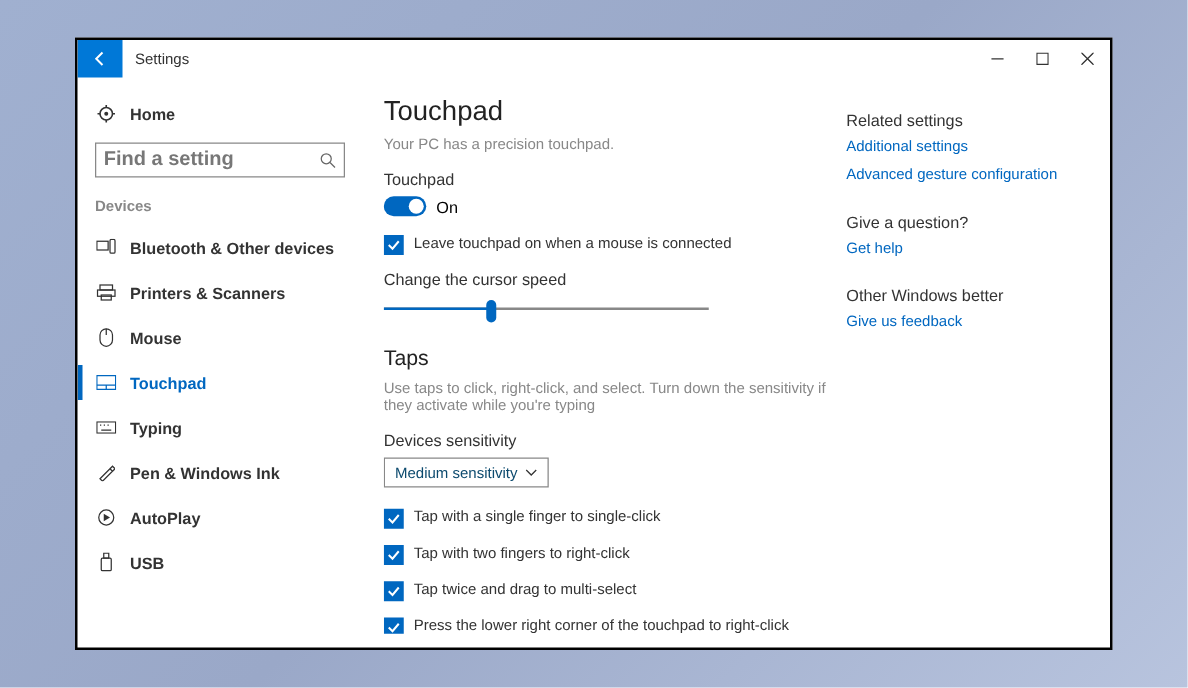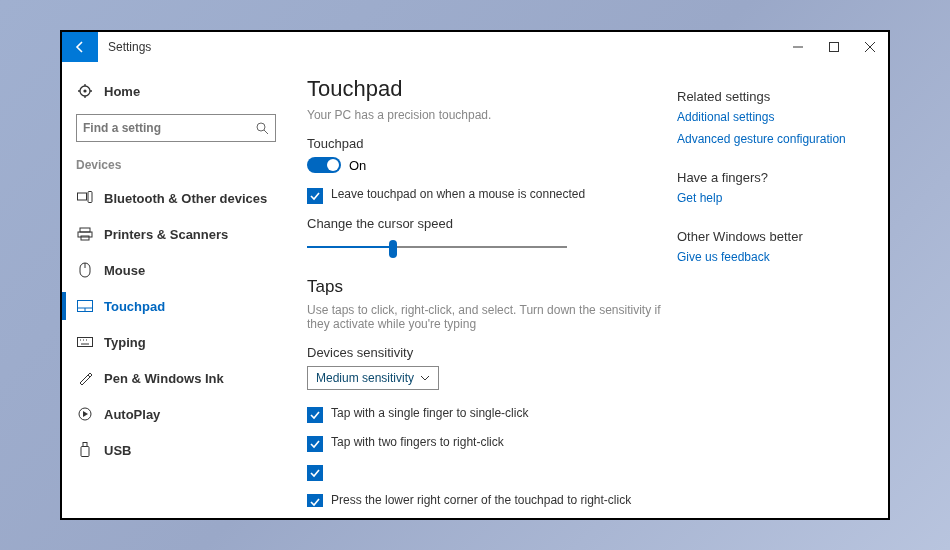--- a/index.html
+++ b/index.html
@@ -29,21 +29,21 @@
   .title-text { margin-left: 10px; color: #333; }
   .win-controls { margin-left: auto; display: flex; }
   .win-btn { width: 36px; height: 30px; display: flex; align-items: center; justify-content: center; font-size: 12px; color: #333; }
   .body { flex: 1; display: flex; overflow: hidden; }
   .sidebar { width: 235px; padding: 14px 0 0 0; overflow: hidden; font-weight: bold; }
   .sidebar-inner { padding-left: 14px; }
   .home-row { display:flex; align-items:center; gap:10px; height:30px; color:#333; font-size:13px; margin-bottom:8px; }
   .search-box {
     width: 200px; height: 28px; border: 1px solid #888;
     display:flex; align-items:center; padding: 0 6px;
-    color:#777; font-size:12px; margin-bottom:16px;
+    color:#777; font-size:16px; margin-bottom:16px;
   }
   .search-box span.txt { flex:1; }
   .section-label { color:#888; font-size:12px; margin-bottom:8px; }
   .nav-item {
     display:flex; align-items:center; gap:10px;
     height:36px; font-size:13px; color:#333;
     padding-left: 0; position: relative;
   }
   .nav-item.active { color:#0067c0; }
   .nav-item.active::before {
@@ -280,39 +280,40 @@
               </svg>
             </div>
           <span>Tap with two fingers to right-click</span>
         </div>
         <div class="check-row">
           <div class="checkbox">
               <svg width="12" height="12" viewBox="0 0 12 12">
                 <path d="M2 6 L5 9 L10 3" stroke="#fff" stroke-width="1.6" fill="none"></path>
               </svg>
             </div>
+          <span>Tap twice and drag to multi-select</span>
         </div>
         <div class="check-row" style="margin-bottom:0; overflow:hidden; height:14px;">
           <div class="checkbox">
               <svg width="12" height="12" viewBox="0 0 12 12">
                 <path d="M2 6 L5 9 L10 3" stroke="#fff" stroke-width="1.6" fill="none"></path>
               </svg>
             </div>
           <span class="cut-off">Press the lower right corner of the touchpad to right-click</span>
         </div>
       </div>
 
       <div class="aside">
         <div class="aside-group">
           <h3>Related settings</h3>
           <a class="link">Additional settings</a>
           <a class="link">Advanced gesture configuration</a>
         </div>
         <div class="aside-group">
-          <h3>Have a fingers?</h3>
+          <h3>Give a question?</h3>
           <a class="link">Get help</a>
         </div>
         <div class="aside-group">
           <h3>Other Windows better</h3>
           <a class="link">Give us feedback</a>
         </div>
       </div>
     </div>
   </div>
 </div>

